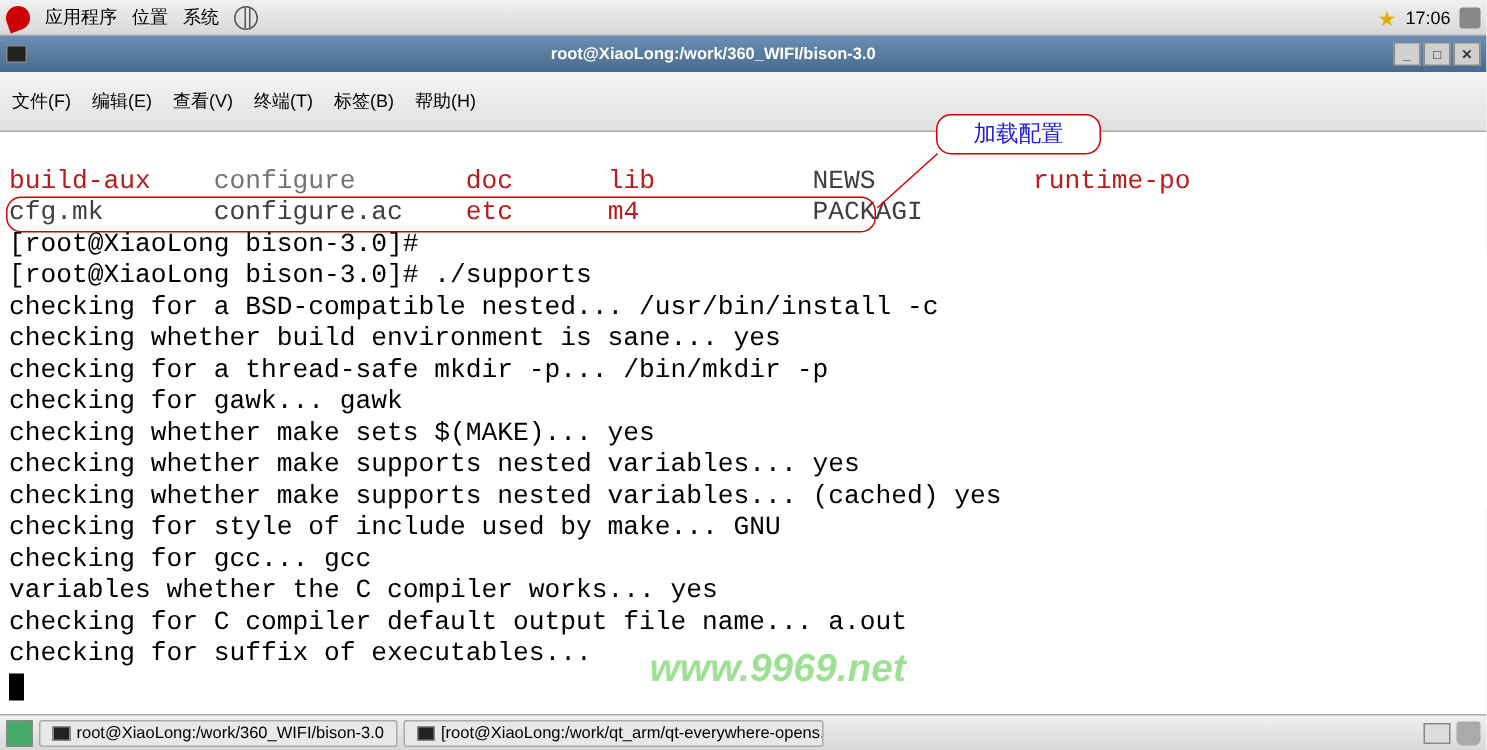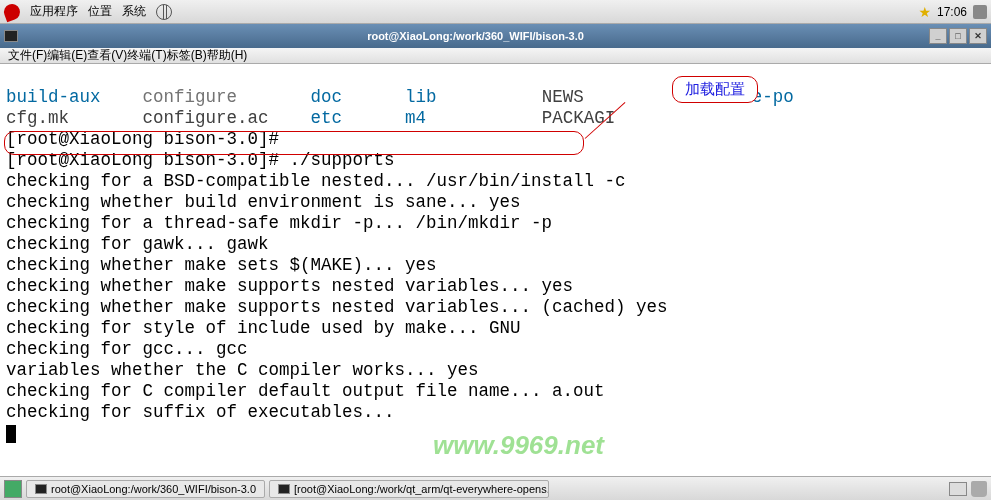--- a/index.html
+++ b/index.html
@@ -12,30 +12,30 @@
 .globe-icon { width: 16px; height: 16px; border: 1.5px solid #555; border-radius: 50%; position: relative; }
 .globe-icon::after { content: ''; position: absolute; left: 6px; top: 0; width: 2px; height: 100%; border-left: 1px solid #555; border-right: 1px solid #555; }
 .star-icon { color: #e0b000; font-size: 14px; }
 
 .titlebar { height: 24px; background: linear-gradient(to bottom, #6a8fb5, #486a8c); color: #fff; display: flex; align-items: center; font-size: 11px; font-weight: bold; padding: 0 4px; }
 .titlebar .title { flex: 1; text-align: center; }
 .titlebar .term-icon { width: 14px; height: 12px; background: #222; border: 1px solid #888; margin-right: 4px; }
 .win-ctrl { display: flex; gap: 2px; }
 .win-btn { width: 18px; height: 16px; background: #d0d0d0; border: 1px solid #888; color: #333; font-size: 9px; display: flex; align-items: center; justify-content: center; }
 
-.menubar { height: 16px; background: linear-gradient(to bottom, #f5f5f5, #e0e0e0); border-bottom: 1px solid #aaa; display: flex; align-items: center; padding: 0 8px; font-size: 12px; }
+.menubar { height: 40px; background: linear-gradient(to bottom, #f5f5f5, #e0e0e0); border-bottom: 1px solid #aaa; display: flex; align-items: center; gap: 14px; padding: 0 8px; font-size: 12px; }
 
 .terminal { background: #fff; height: 412px; padding: 2px 6px; font-family: 'Courier New', monospace; font-size: 17.5px; line-height: 21px; color: #000; white-space: pre; position: relative; overflow: hidden; }
-.blue { color: #0369a1; }
+.blue { color: #b91c1c; }
 .green { color: #737373; }
 .dim { color: #404040; }
 .cursor { display: inline-block; width: 10px; height: 18px; background: #000; vertical-align: text-bottom; }
 
 .callout-box { position: absolute; border: 1.5px solid #d00000; border-radius: 10px; background: transparent; }
-.callout-label { position: absolute; border: 1.5px solid #d00000; border-radius: 10px; padding: 3px 12px; color: #2020e0; font-size: 15px; background: #fff; margin-left: 48px; }
+.callout-label { position: absolute; border: 1.5px solid #d00000; border-radius: 10px; padding: 3px 24px; color: #2020e0; font-size: 15px; background: #fff; }
 .callout-line { position: absolute; border-top: 1.5px solid #d00000; transform-origin: left center; }
 
 .watermark { position: absolute; left: 390px; top: 430px; font-size: 26px; font-weight: bold; font-style: italic; color: rgba(80,200,60,0.55); font-family: sans-serif; margin-left: 43px; }
 
 .taskbar { position: absolute; bottom: 0; left: 0; right: 0; height: 24px; background: linear-gradient(to bottom, #f0f0f0, #d8d8d8); border-top: 1px solid #aaa; display: flex; align-items: center; padding: 0 4px; gap: 4px; font-size: 11px; }
 .task-item { display: flex; align-items: center; gap: 4px; padding: 2px 8px; border: 1px solid #aaa; background: #e8e8e8; border-radius: 2px; max-width: 280px; overflow: hidden; white-space: nowrap; }
 .task-item .ticon { width: 12px; height: 10px; background: #222; border: 1px solid #888; flex-shrink: 0; }
 .desk-btn { width: 18px; height: 18px; background: #4a6; border: 1px solid #888; }
 .ws-icon { width: 18px; height: 14px; background: #ddd; border: 1px solid #888; }
 </style>

